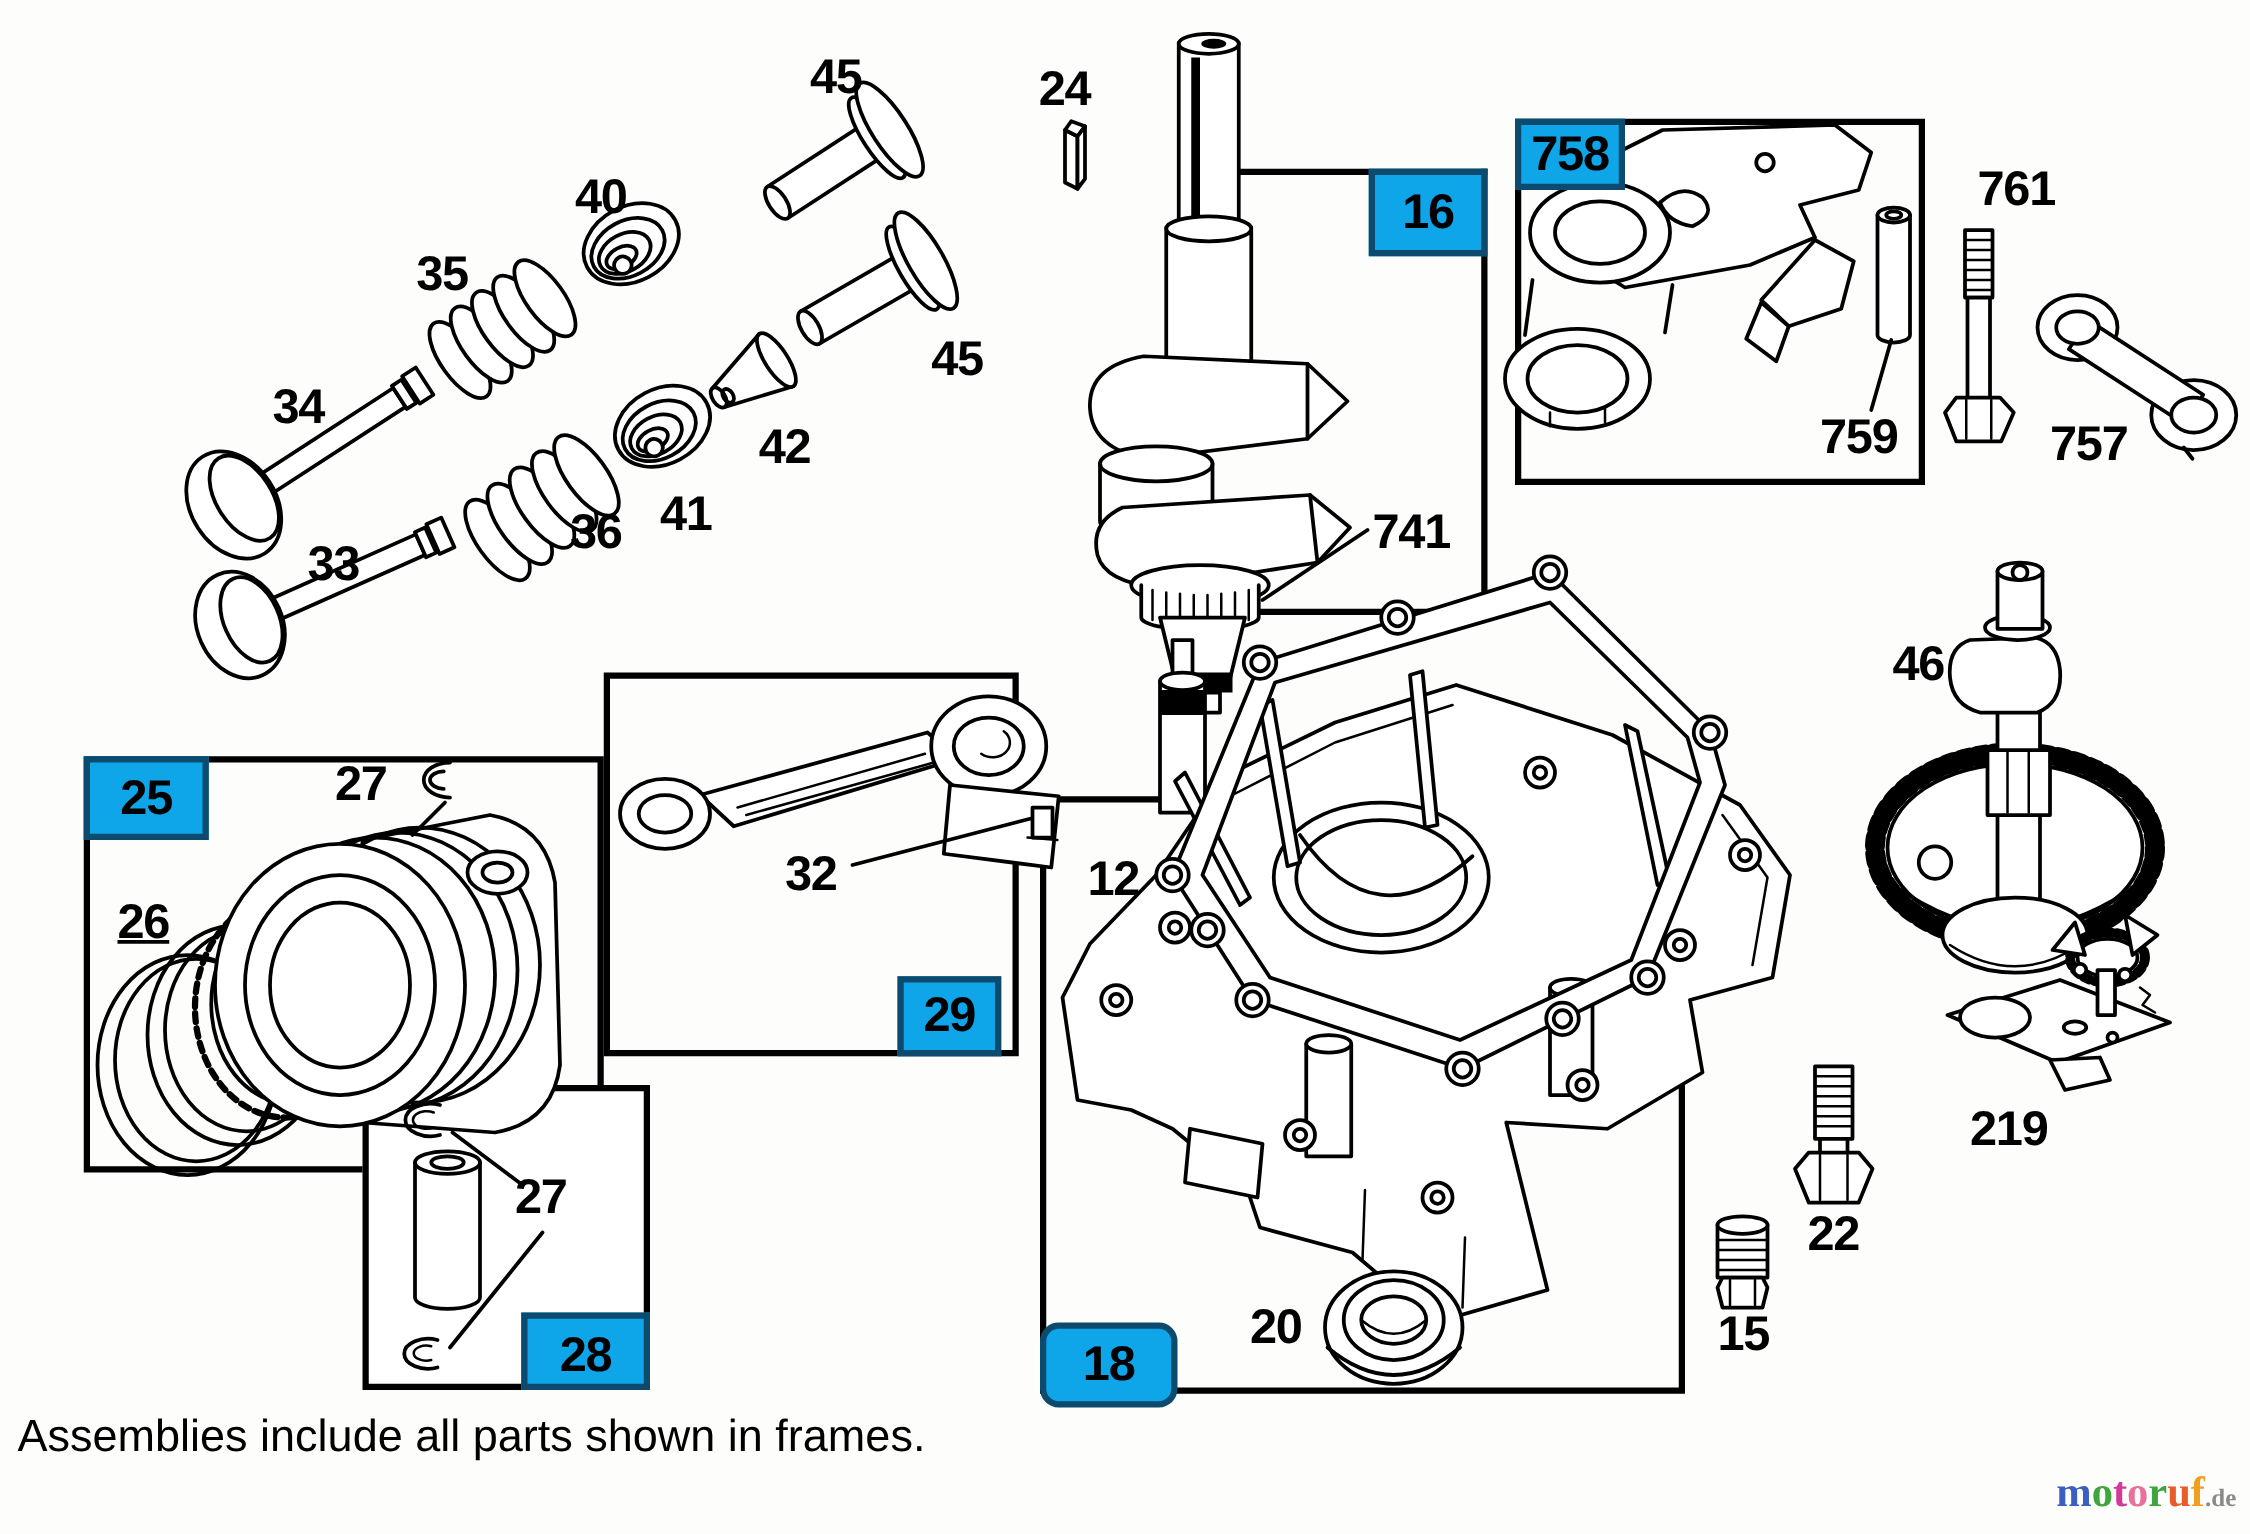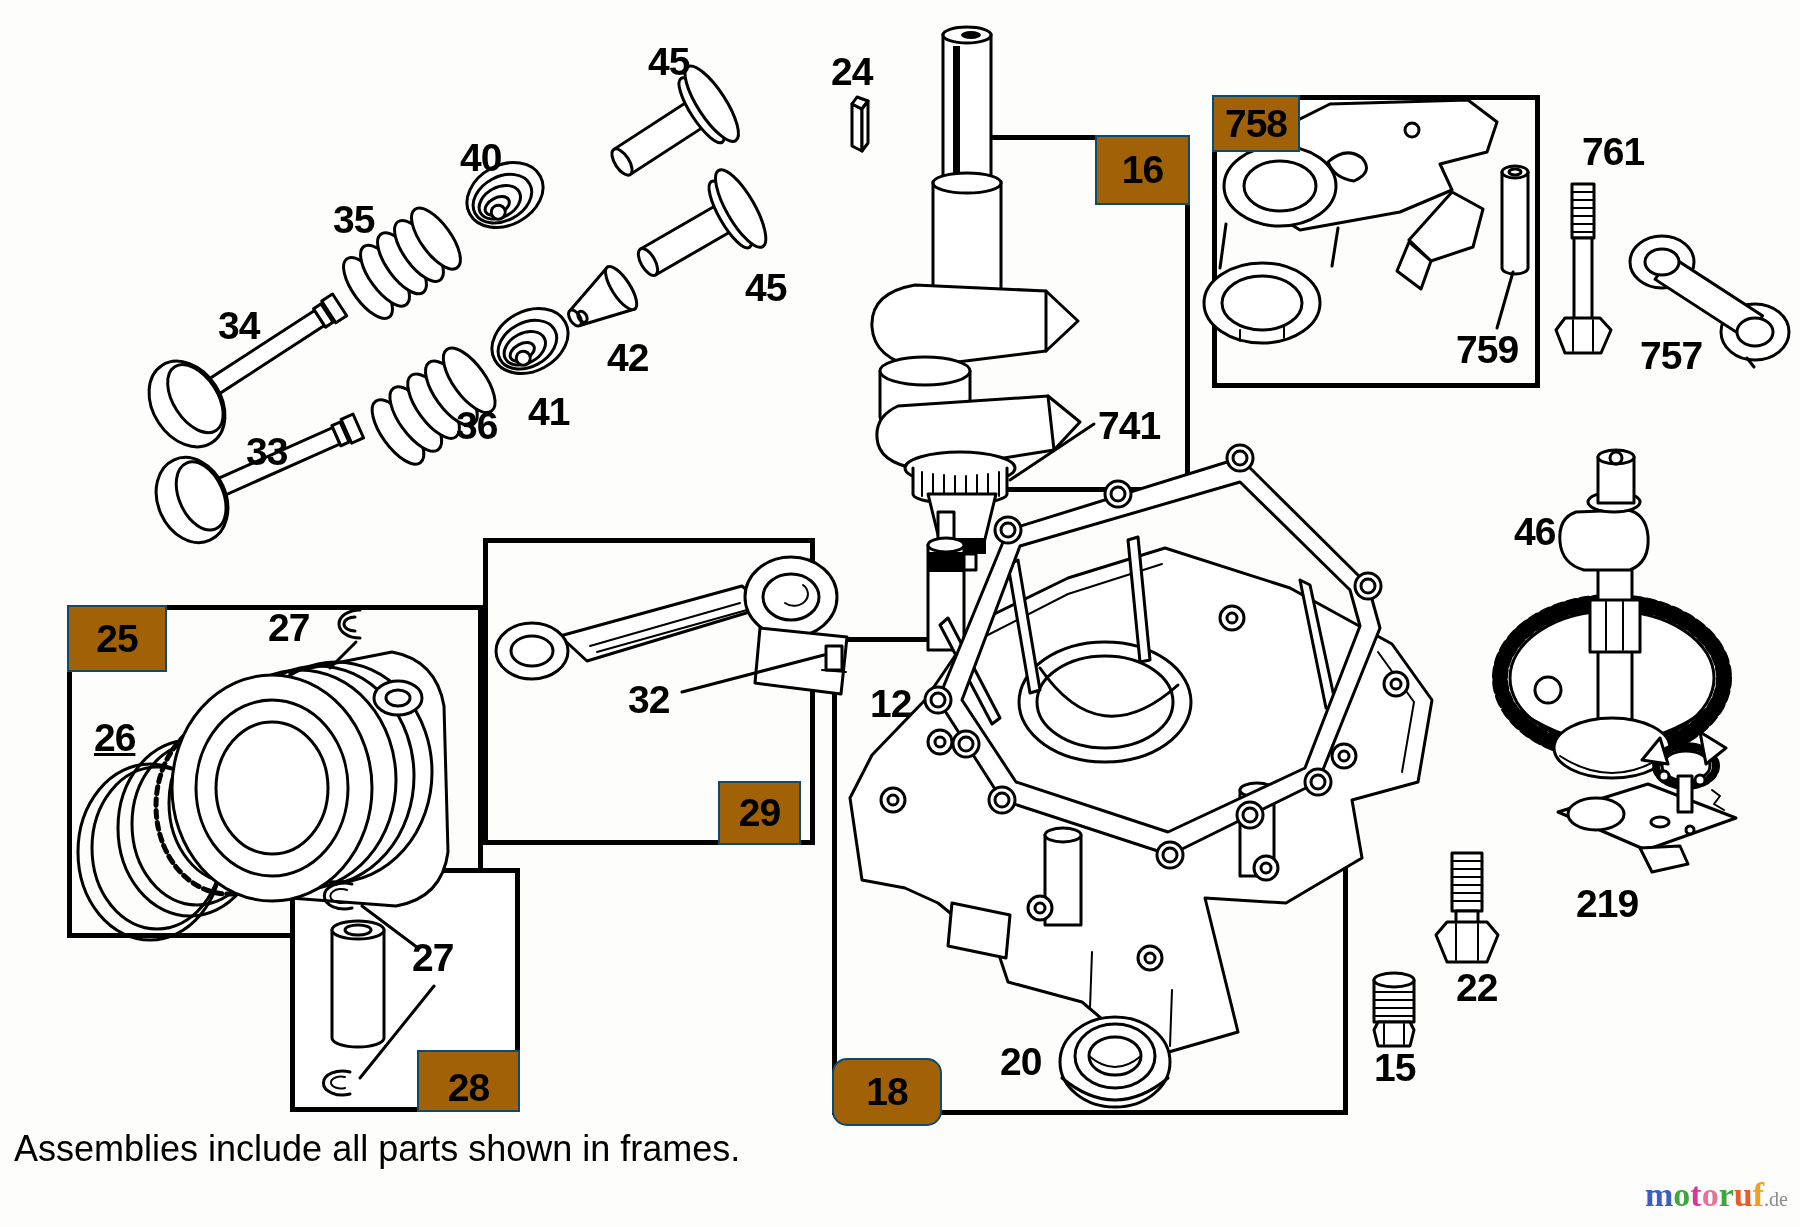--- a/index.html
+++ b/index.html
@@ -1,33 +1,33 @@
 <!DOCTYPE html>
 <html><head>
 <meta charset="utf-8">
 <style>
   html,body{margin:0;padding:0;}
   body{width:1800px;height:1227px;position:relative;background:#fdfdfc;overflow:hidden;
        font-family:"Liberation Sans",sans-serif;}
   .frame{position:absolute;border:5px solid #000;box-sizing:border-box;background:transparent;z-index:1;}
   .frame.noleft{border-left:none;}
   .frame.whitebg{background:#fff;}
-  .fbox{position:absolute;border:2px solid #0c4a6e;box-sizing:border-box;background:#a16207;z-index:3;
+  .fbox{position:absolute;border:5px solid #0c4a6e;box-sizing:border-box;background:#0ea5e9;z-index:3;
         display:flex;align-items:center;justify-content:center;
         font-weight:700;font-size:39px;letter-spacing:-1px;color:#000;}
   .plabel{position:absolute;z-index:4;font-weight:700;font-size:39px;letter-spacing:-1px;color:#000;white-space:nowrap;}
   #art{position:absolute;left:0;top:0;z-index:2;}
   #art *{stroke:#000;stroke-width:3;fill:#fff;stroke-linejoin:round;stroke-linecap:round;}
   #art .nf{fill:none;}
   #art .bk{fill:#000;stroke:none;}
   #art .t2{stroke-width:2;}
   .caption{position:absolute;left:14px;top:1128px;z-index:4;font-size:36px;color:#000;}
   .logo{position:absolute;left:1645px;top:1176px;z-index:4;font-family:"Liberation Serif",serif;
         font-weight:700;font-size:34px;white-space:nowrap;}
-  .logo .suffix{font-size:20px;font-weight:400;margin-top:21px;}
+  .logo .suffix{font-size:20px;font-weight:700;margin-top:21px;}
 </style>
 </head>
 <body>
 
 <div class="frame noleft" style="left:990px;top:135px;width:200px;height:357px;"></div>
 <div class="frame" style="left:1212px;top:95px;width:328px;height:293px;"></div>
 <div class="frame" style="left:67px;top:605px;width:416px;height:333px;"></div>
 <div class="frame" style="left:483px;top:538px;width:332px;height:307px;"></div>
 <div class="frame whitebg" style="left:290px;top:868px;width:230px;height:244px;"></div>
 <div class="frame" style="left:832px;top:637px;width:516px;height:478px;"></div>
@@ -374,21 +374,21 @@
 <div class="plabel" style="left:1456px;top:328px;">759</div>
 <div class="plabel" style="left:1582px;top:130px;">761</div>
 <div class="plabel" style="left:1640px;top:334px;">757</div>
 <div class="plabel" style="left:1514px;top:510px;">46</div>
 <div class="plabel" style="left:268px;top:606px;">27</div>
 <div class="plabel" style="left:94px;top:716px;text-decoration:underline;">26</div>
 <div class="plabel" style="left:628px;top:678px;">32</div>
 <div class="plabel" style="left:870px;top:682px;">12</div>
 <div class="plabel" style="left:412px;top:936px;">27</div>
 <div class="plabel" style="left:1000px;top:1040px;">20</div>
-<div class="plabel" style="left:1446px;top:966px;margin-left:10px;">22</div>
+<div class="plabel" style="left:1446px;top:966px;">22</div>
 <div class="plabel" style="left:1374px;top:1046px;">15</div>
 <div class="plabel" style="left:1576px;top:882px;">219</div>
 
 <div class="caption">Assemblies include all parts shown in frames.</div>
 
 <div class="logo">
   <span style="color: rgb(59, 95, 192);">m</span><span style="color: rgb(63, 165, 63);">o</span><span style="color: rgb(210, 58, 154);">t</span><span style="color: rgb(232, 112, 154);">o</span><span style="color: rgb(63, 165, 63);">r</span><span style="color: rgb(232, 92, 42);">u</span><span style="color: rgb(240, 160, 30);">f</span><span class="suffix" style="color: rgb(138, 138, 138);">.de</span>
 </div>
 
 </body></html>

